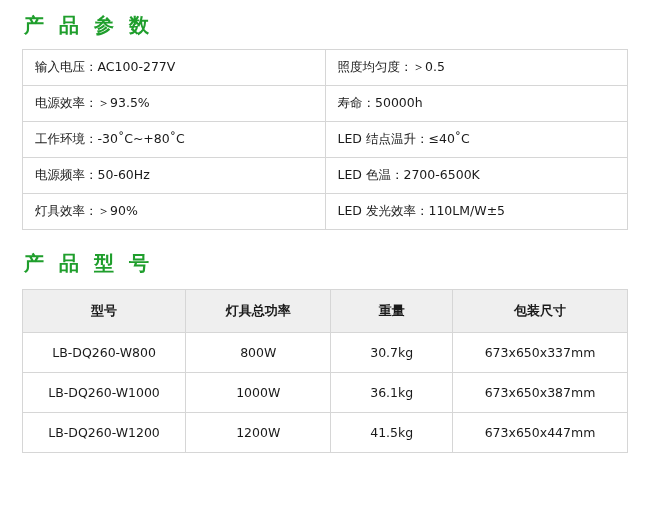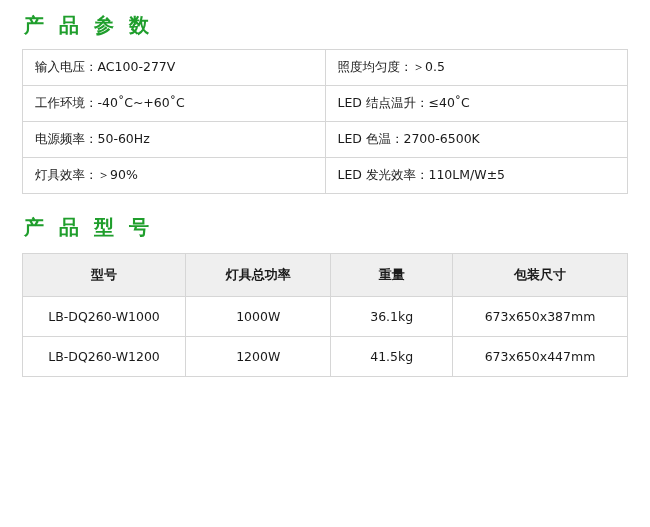--- a/index.html
+++ b/index.html
@@ -85,21 +85,25 @@
 
   <h2 class="section-title">产 品 参 数</h2>
 
   <table class="spec-table">
     <tbody>
       <tr>
         <td class="col-left">输入电压：AC100-277V</td>
         <td class="col-right">照度均匀度：＞0.5</td>
       </tr>
       <tr>
-        <td class="col-left">工作环境：-40˚C~+60˚C</td>
+        <td class="col-left">电源效率：＞93.5%</td>
+        <td class="col-right">寿命：50000h</td>
+      </tr>
+      <tr>
+        <td class="col-left">工作环境：-30˚C~+80˚C</td>
         <td class="col-right">LED 结点温升：≤40˚C</td>
       </tr>
       <tr>
         <td class="col-left">电源频率：50-60Hz</td>
         <td class="col-right">LED 色温：2700-6500K</td>
       </tr>
       <tr>
         <td class="col-left">灯具效率：＞90%</td>
         <td class="col-right">LED 发光效率：110LM/W±5</td>
       </tr>
@@ -112,20 +116,26 @@
     <thead>
       <tr>
         <th class="c0">型号</th>
         <th class="c1">灯具总功率</th>
         <th class="c2">重量</th>
         <th class="c3">包装尺寸</th>
       </tr>
     </thead>
     <tbody>
       <tr>
+        <td class="c0">LB-DQ260-W800</td>
+        <td class="c1">800W</td>
+        <td class="c2">30.7kg</td>
+        <td class="c3">673x650x337mm</td>
+      </tr>
+      <tr>
         <td class="c0">LB-DQ260-W1000</td>
         <td class="c1">1000W</td>
         <td class="c2">36.1kg</td>
         <td class="c3">673x650x387mm</td>
       </tr>
       <tr>
         <td class="c0">LB-DQ260-W1200</td>
         <td class="c1">1200W</td>
         <td class="c2">41.5kg</td>
         <td class="c3">673x650x447mm</td>

